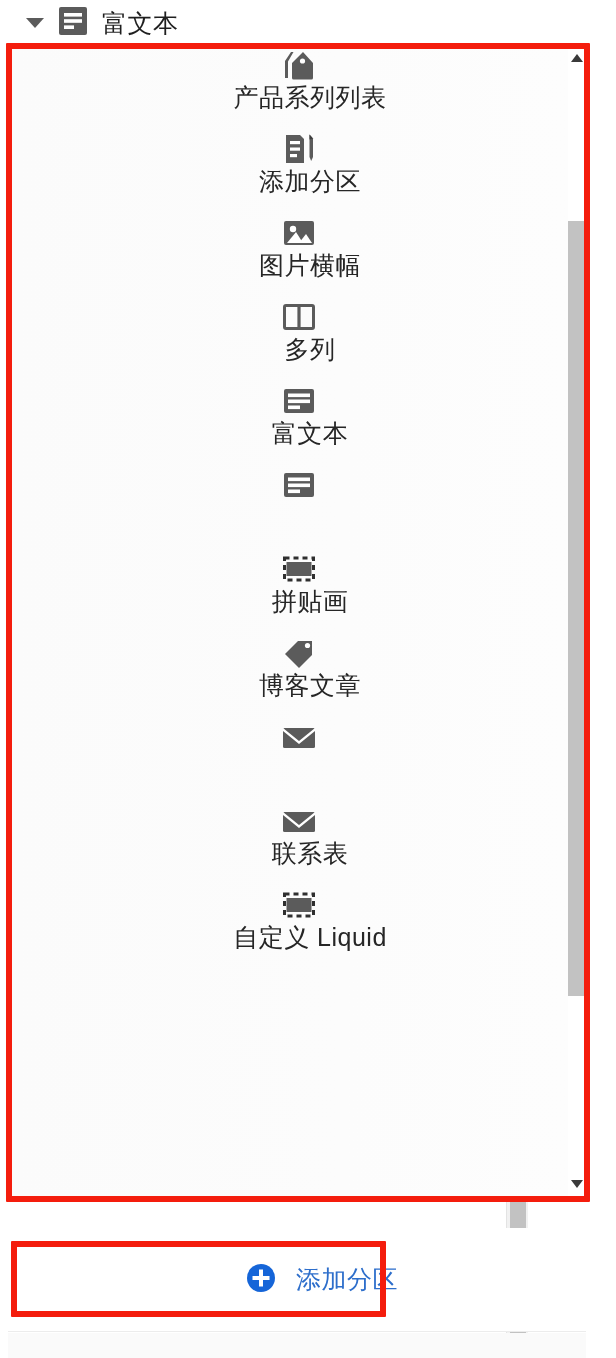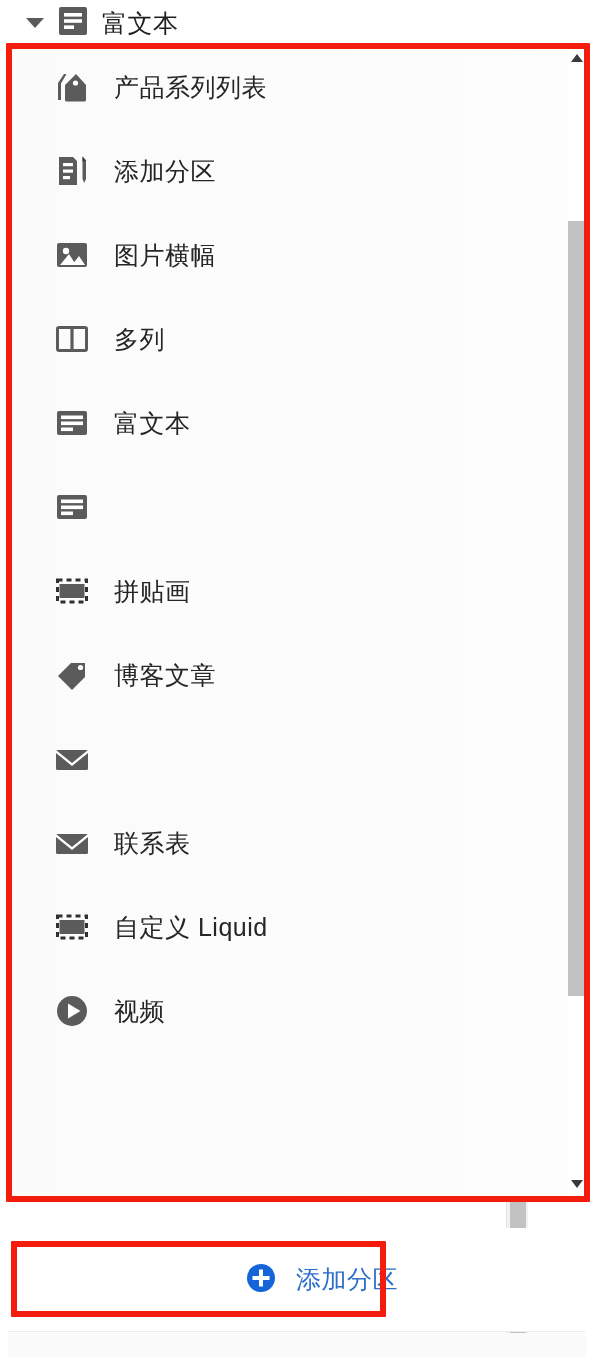--- a/index.html
+++ b/index.html
@@ -88,20 +88,21 @@
     left: 0;
     top: 0;
     width: 560px;
   }
   .list-item {
     height: 84px;
     display: flex;
     align-items: center;
     padding-left: 44px;
     cursor: default;
+    flex-direction: column;
   }
   .item-icon {
     flex: 0 0 auto;
     width: 40px;
     height: 40px;
     margin-right: 22px;
     display: flex;
     align-items: center;
     justify-content: center;
   }
@@ -316,29 +317,20 @@
           </div>
           <div class="list-item">
             <span class="item-icon">
               <svg width="40" height="40" viewBox="0 0 40 40">
                 <rect x="7.5" y="13" width="25" height="14" fill="#5b5b5b"></rect>
                 <rect x="5.5" y="9" width="29" height="22" fill="none" stroke="#2f2f2f" stroke-width="3" stroke-dasharray="5 4"></rect>
               </svg>
             </span>
             <span class="item-label">自定义 Liquid</span>
           </div>
-          <div class="list-item">
-            <span class="item-icon">
-              <svg width="40" height="40" viewBox="0 0 40 40">
-                <circle cx="20" cy="20" r="15" fill="#5b5b5b"></circle>
-                <path d="M16 12.5 L28.5 20 L16 27.5 Z" fill="#ffffff"></path>
-              </svg>
-            </span>
-            <span class="item-label">视频</span>
-          </div>
         </div>
     </div>
 
     <div class="inner-scroll-track">
       <span class="inner-scroll-up"></span>
       <div class="inner-scroll-thumb"></div>
       <span class="inner-scroll-down"></span>
     </div>
   </div>
 

